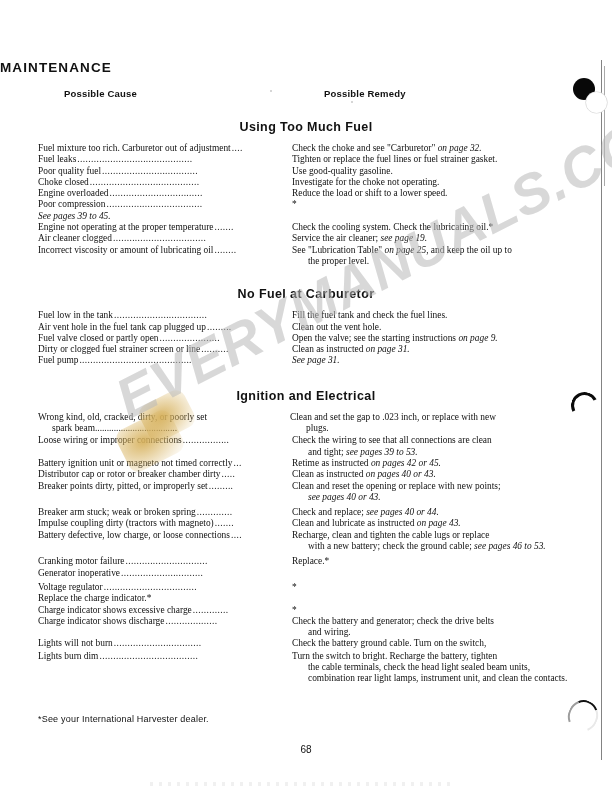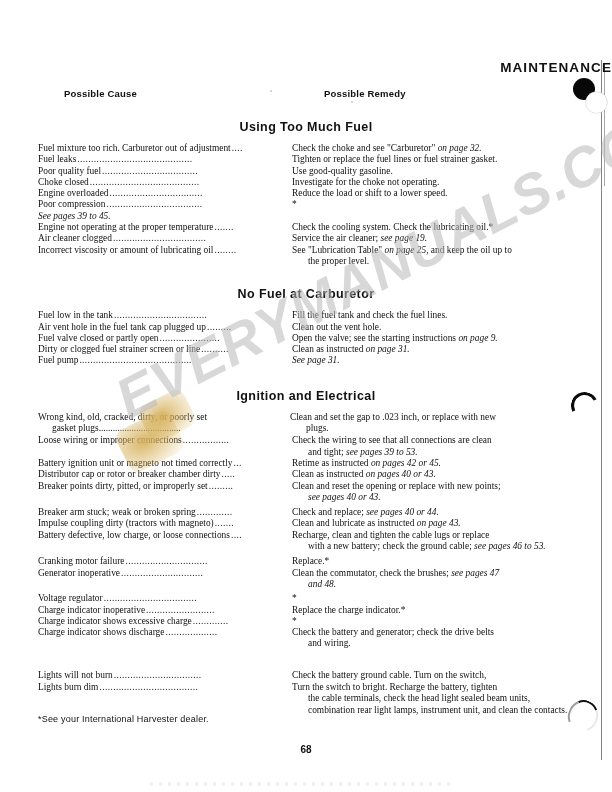--- a/index.html
+++ b/index.html
@@ -112,21 +112,21 @@
     width: 50px;
     height: 40px;
   }
 
   
   .doc-title {
     position: absolute;
     top: 60px;
     left: 0;
     width: 612px;
-    text-align: right;
+    text-align: left;
     font-family: "Liberation Sans", sans-serif;
     font-weight: bold;
     font-size: 13.5px;
     letter-spacing: 1.1px;
     color: #111;
   }
 
   .col-heads {
     position: absolute;
     top: 88px;
@@ -219,21 +219,21 @@
     color: #111;
     letter-spacing: .2px;
   }
   .page-number {
     position: absolute;
     left: 0;
     top: 744px;
     width: 612px;
     text-align: center;
     font-family: "Liberation Sans", sans-serif;
-    font-weight: bold;
+    font-weight: normal;
     font-size: 10px;
     color: #111;
   }
   .ghost-line {
     position: absolute;
     left: 150px;
     top: 782px;
     width: 300px;
     height: 4px;
     background: repeating-linear-gradient(90deg, rgba(170,170,170,.35) 0 3px, transparent 3px 9px);
@@ -340,21 +340,21 @@
             <div class="remedy"><span class="first"><i>See page 31.</i></span></div>
           </div>
         </div>
       </div>
       <div class="section s3">
         <div class="section-title">Ignition and Electrical</div>
         <div class="rows">
           <div class="row tall" style="margin-top: 2px;">
             <div class="cause-wrap">
               <div class="line1">Wrong kind, old, cracked, dirty, or poorly set</div>
-              <div class="line2"><span>gasket plugs</span><span class="leaders">...................................</span></div>
+              <div class="line2"><span>spark beam</span><span class="leaders">...................................</span></div>
             </div>
             <div class="remedy">
               <span class="first"><span>Clean and set the gap to .023 inch, or replace with new</span></span>
               <span class="cont"><span>plugs.</span></span>
             </div>
           </div>
           <div class="row tall" style="margin-top: 1px;">
             <div class="cause"><span class="cause-text">Loose wiring or improper connections</span><span class="leaders">.................</span></div>
             <div class="remedy">
               <span class="first"><span>Check the wiring to see that all connections are clean</span></span>
@@ -390,45 +390,40 @@
               <span class="first"><span>Recharge, clean and tighten the cable lugs or replace</span></span>
               <span class="cont">with a new battery; check the ground cable; <i>see pages</i> <i>46 to 53.</i></span>
             </div>
           </div>
           <div class="row" style="margin-top: 4px;">
             <div class="cause"><span class="cause-text">Cranking motor failure</span><span class="leaders">..............................</span></div>
             <div class="remedy"><span class="first"><span>Replace.*</span></span></div>
           </div>
           <div class="row tall">
             <div class="cause"><span class="cause-text">Generator inoperative</span><span class="leaders">..............................</span></div>
-            <div class="remedy">
-              <span class="first"><span>Clean the commutator, check the brushes; </span><i>see pages 47</i></span>
-              <span class="cont"><i>and 48.</i></span>
-            </div>
           </div>
           <div class="row" style="margin-top: 3px;">
             <div class="cause"><span class="cause-text">Voltage regulator</span><span class="leaders">..................................</span></div>
             <div class="remedy"><span class="first"><span>*</span></span></div>
           </div>
           <div class="row">
-            <div class="cause"><span class="cause-text">Charge indicator inoperative</span><span class="leaders">.........................</span></div>
             <div class="remedy"><span class="first"><span>Replace the charge indicator.*</span></span></div>
           </div>
           <div class="row">
             <div class="cause"><span class="cause-text">Charge indicator shows excessive charge</span><span class="leaders">.............</span></div>
             <div class="remedy"><span class="first"><span>*</span></span></div>
           </div>
           <div class="row tall">
             <div class="cause"><span class="cause-text">Charge indicator shows discharge</span><span class="leaders">...................</span></div>
             <div class="remedy">
               <span class="first"><span>Check the battery and generator; check the drive belts</span></span>
               <span class="cont"><span>and wiring.</span></span>
             </div>
           </div>
-          <div class="row tall" style="margin-top: 20px;">
+          <div class="row tall" style="margin-top: 0;">
             <div class="cause"><span class="cause-text">Lights will not burn</span><span class="leaders">................................</span></div>
             <div class="remedy">
               <span class="first"><span>Check the battery ground cable. Turn on the switch,</span></span>
             </div>
           </div>
           <div class="row tall" style="margin-top: 1px;">
             <div class="cause"><span class="cause-text">Lights burn dim</span><span class="leaders">....................................</span></div>
             <div class="remedy">
               <span class="first"><span>Turn the switch to bright. Recharge the battery, tighten</span></span>
               <span class="cont"><span>the cable terminals, check the head light sealed beam units, combination rear light lamps, instrument unit, and clean the contacts.</span></span>

